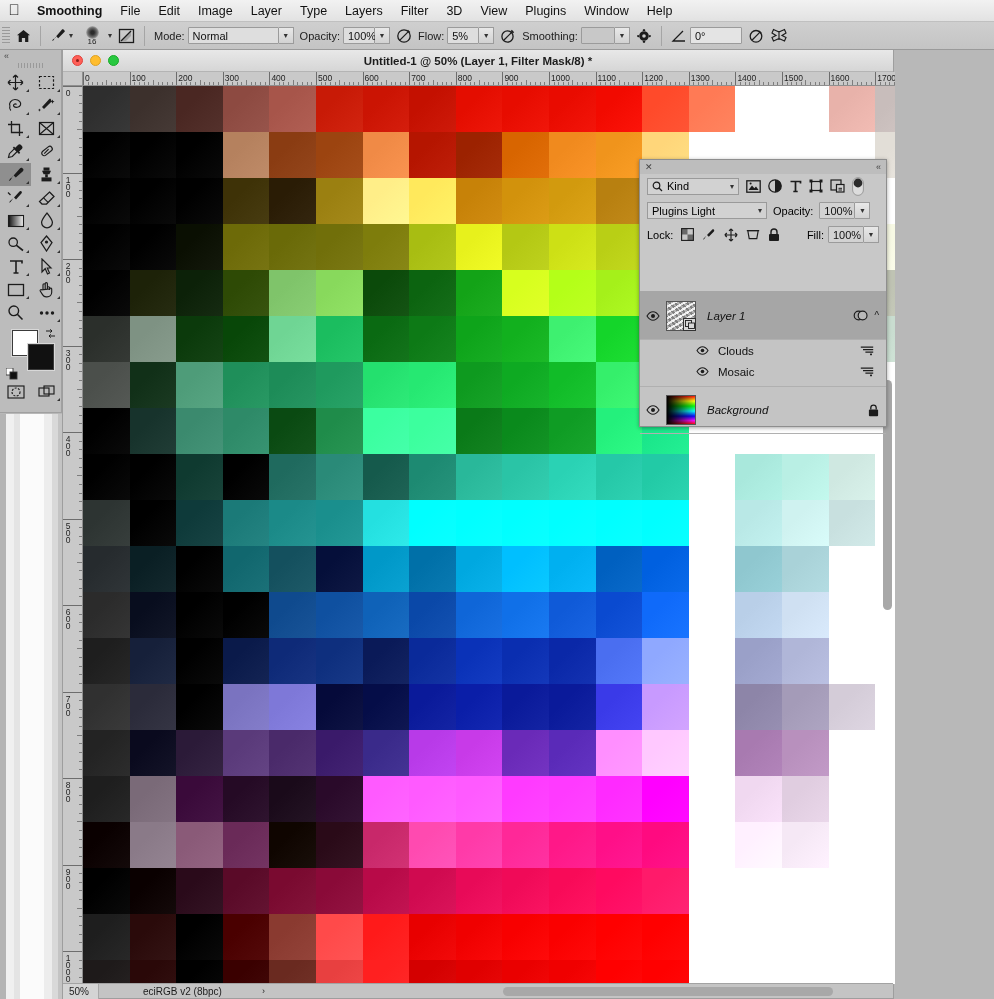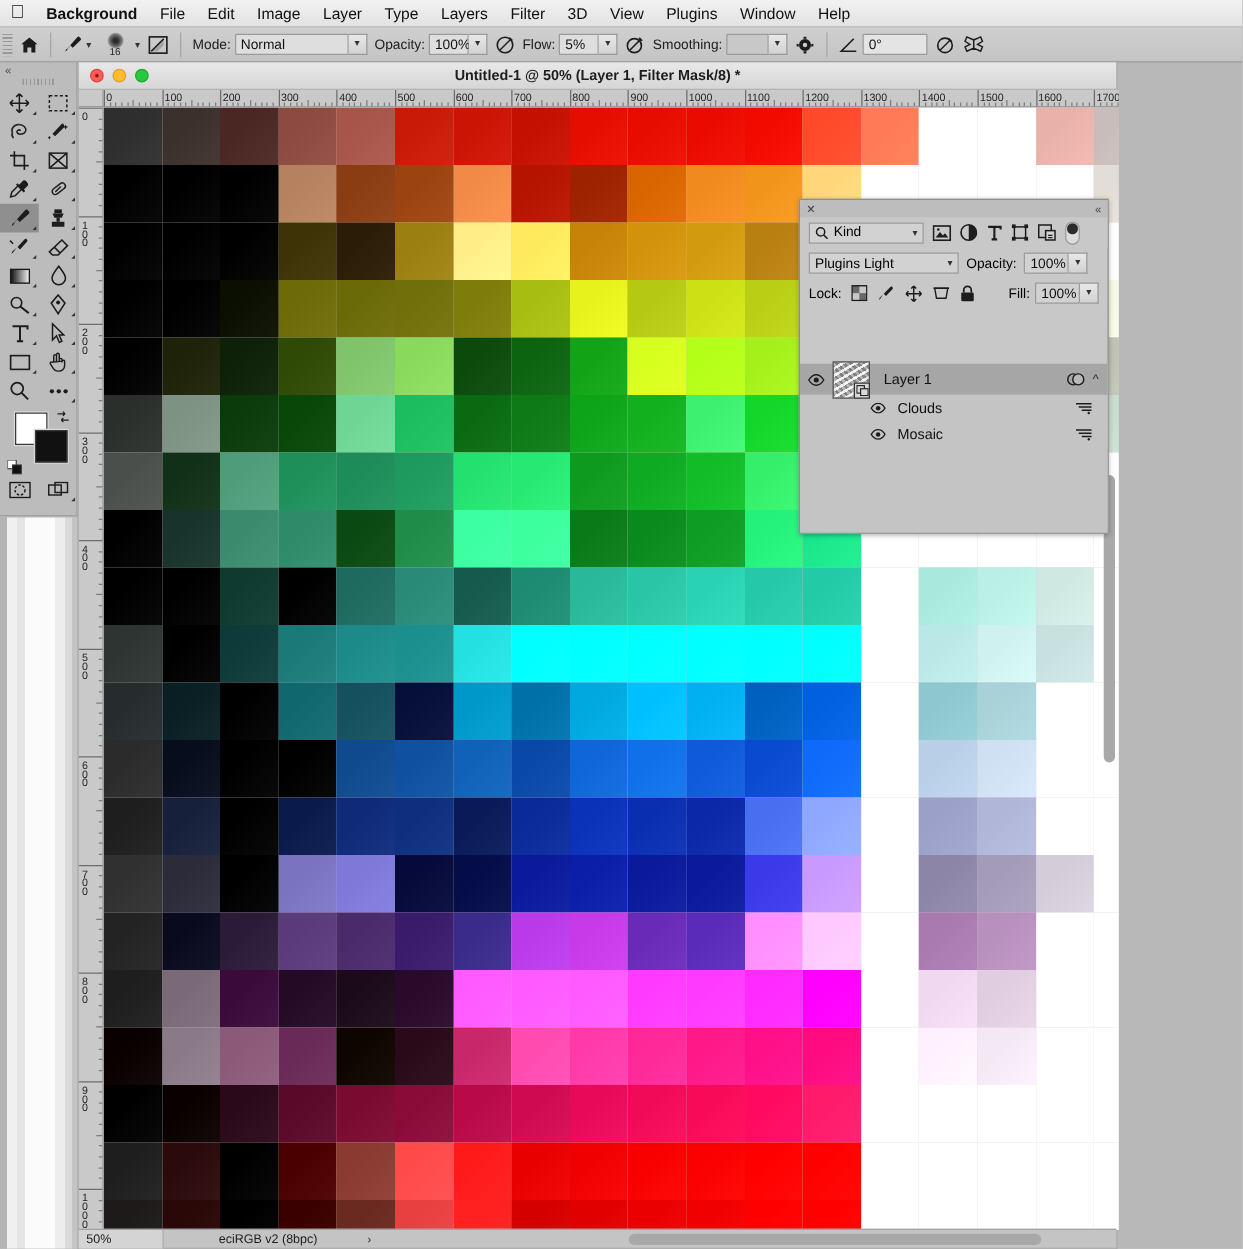--- a/index.html
+++ b/index.html
@@ -113,21 +113,21 @@
 
   
   .canvas-clip { position:absolute; left:20px; top:36px; width:812px; height:898px;
       overflow:hidden; background:#cdcdcd; }
   .mosaic { position:absolute; left:0; top:0; display:grid; }
   .mcell { width:100%; height:100%; }
 
   .statusbar { position:absolute; left:0; bottom:0; width:830px; height:15px;
     background:#c4c4c4; border-top:1px solid #a3a3a3;
     display:flex; align-items:center; font-size:10px; color:#1c1c1c;}
-  .sb-zoom { width:68px; background:#d4d4d4; height:15px; display:flex;
+  .sb-zoom { width:36px; background:#d4d4d4; height:15px; display:flex;
      align-items:center; padding-left:6px; border-right:1px solid #a8a8a8;}
   .sb-prof { padding-left:44px; }
   .sb-arrow { margin-left:40px; font-size:9px; }
   .hscroll { position:absolute; left:440px; bottom:2px; width:330px; height:9px;
      background:#a8a8a8; border-radius:5px; }
 
   
   .vscroll { position:absolute; right:1px; top:330px; width:9px; height:230px;
      background:#a8a8a8; border-radius:5px; }
 
@@ -145,22 +145,22 @@
      background:#c8c8c8;}
   .kind-sel { display:flex; align-items:center; background:#d2d2d2; border:1px solid #9a9a9a;
      height:17px; width:92px; padding:0 4px; font-size:11px; justify-content:space-between;}
   .lp-row { height:25px; display:flex; align-items:center; gap:6px; padding:0 7px; }
   .blend-sel { display:flex; align-items:center; justify-content:space-between;
      background:#d2d2d2; border:1px solid #9a9a9a; height:17px; width:120px;
      padding:0 4px; font-size:11px;}
   .lp-lock { height:23px; display:flex; align-items:center; gap:8px; padding:0 7px; font-size:11px;}
   .lp-list { position:absolute; left:0; right:0; top:131px; bottom:0; background:#c4c4c4;
      border-top:1px solid #a6a6a6; }
-  .lyr { display:flex; align-items:center; height:24px; border-bottom:1px solid #b0b0b0;
-     position:relative; }
+  .lyr { display:flex; align-items:center; height:48px; border-bottom:1px solid #b0b0b0;
+     position:relative;font-style:italic; }
   .lyr.sel { background:#a6a6a6; }
   .eye { width:26px; display:flex; align-items:center; justify-content:center;}
   .thumb { width:30px;height:30px;border:1px solid #555; background:#fff; position:relative;}
   .lyr-name { flex:1; font-size:11.5px; color:#101010; padding-left:11px;}
   .lyr-right { display:flex; align-items:center; gap:6px; padding-right:7px; color:#222;}
   .sf-head { display:flex; align-items:center; height:36px; background:#c4c4c4; }
   .sf-mask { width:34px;height:29px;border:2px solid #1e1e1e; background:#fff; margin-left:45px;}
   .sf-label { font-size:11.5px; color:#101010; padding-left:12px;}
   .sf-row { display:flex; align-items:center; height:21px; background:#c4c4c4;}
   .sf-eye { margin-left:56px; }
@@ -174,21 +174,21 @@
           rgba(255,0,0,.95) 100%),
         linear-gradient(to right,#000 0%, #808080 50%, #fff 100%);
       background-blend-mode: multiply;}
   svg { display:block; }
 </style>
 </head>
 <body>
 
 <div class="menubar">
   <div class="apple-logo"></div>
-  <div class="mi app">Background</div>
+  <div class="mi app">Smoothing</div>
   <div class="mi">File</div>
   <div class="mi">Edit</div>
   <div class="mi">Image</div>
   <div class="mi">Layer</div>
   <div class="mi">Type</div>
   <div class="mi">Layers</div>
   <div class="mi">Filter</div>
   <div class="mi">3D</div>
   <div class="mi">View</div>
   <div class="mi">Plugins</div>
@@ -1394,14 +1394,32 @@
       </span>
       <span class="sf-name">Mosaic</span>
       <span class="sf-ico">
         <svg width="14" height="11" viewBox="0 0 14 11">
             <path d="M.8 2h12.4M3 4.6h10.2M5.4 7.2h7.8" stroke="#1c1c1c" stroke-width="1.25"></path>
             <path d="M11 8.4v2M10 9.4h2" stroke="#1c1c1c" stroke-width="1"></path>
           </svg>
       </span>
     </div>
 
+    <div class="lyr" style="border-top:1px solid #b0b0b0;margin-top:4px">
+      <div class="eye">
+        <svg width="14" height="10" viewBox="0 0 14 10">
+            <path d="M7 .8C3.6.8 1 5 1 5s2.6 4.2 6 4.2S13 5 13 5 10.4.8 7 .8z" fill="none" stroke="#1c1c1c" stroke-width="1.1"></path>
+            <circle cx="7" cy="5" r="2" fill="#1c1c1c"></circle>
+          </svg>
+      </div>
+      <div class="bg-thumb"></div>
+      <div class="lyr-name">Background</div>
+      <div class="lyr-right">
+        <span>
+          <svg width="11" height="13" viewBox="0 0 11 13">
+              <path d="M2.8 5.6V3.8a2.7 2.7 0 0 1 5.4 0v1.8" fill="none" stroke="#1c1c1c" stroke-width="1.3"></path>
+              <rect x=".9" y="5.6" width="9.2" height="6.6" rx="1" fill="#1c1c1c"></rect>
+            </svg>
+        </span>
+      </div>
+    </div>
   </div>
 </div>
 
 </body></html>

